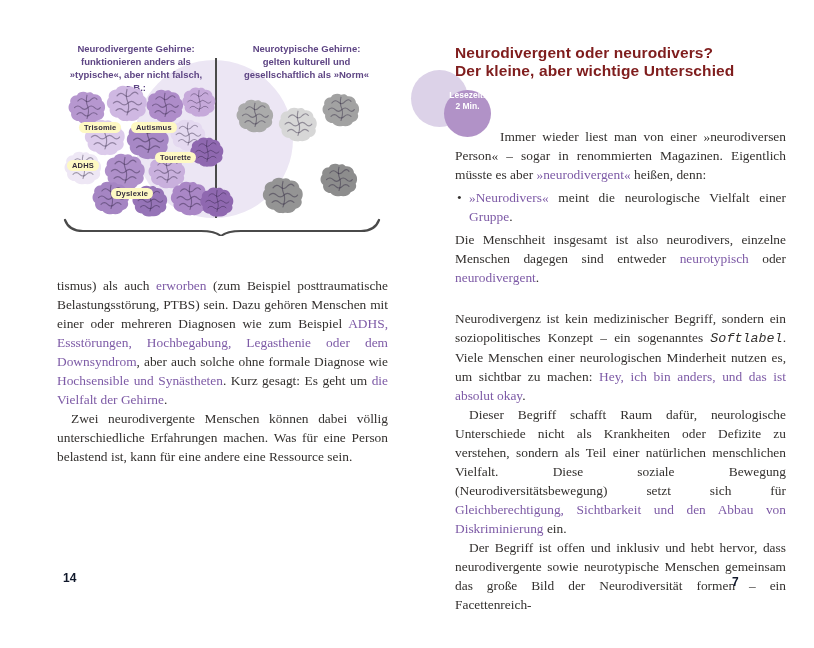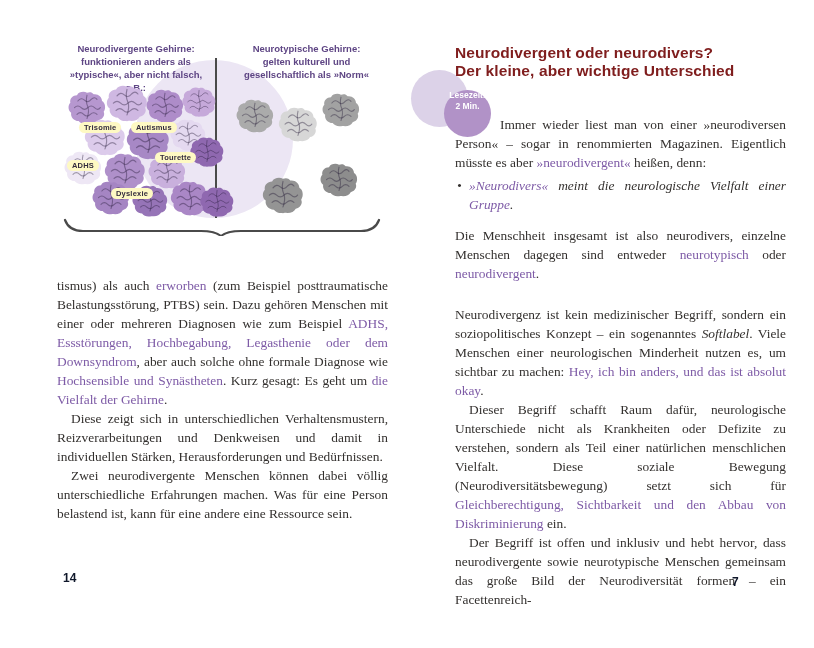--- a/index.html
+++ b/index.html
@@ -29,35 +29,35 @@
   .dg-caption { position:absolute; left:0; top:198px; width:331px; text-align:center;
                 font:700 9.8px/16px "Liberation Sans",sans-serif; color:#5e4584;
                 white-space:pre-line; }
 
   
   .body-copy { font:13.4px/19px "Liberation Serif",serif; color:#33302e;
                text-align:justify; hyphens:auto; }
   #pageL .body-copy { position:absolute; left:0; top:236px; width:331px; }
   .body-copy p.ind { text-indent:14px; }
   .pl { color:#7d5aa6; }
-  .it { font-style:italic; }
+  .it { font-style:italic;font-family:Liberation Mono, monospace; }
 
   
   .r-head { position:relative; z-index:2; margin-top:4px;
             font:700 15.5px/17.5px "Liberation Sans",sans-serif; color:#7f1d1d;
             white-space:pre-line; letter-spacing:.1px; }
   .deco-circle { position:absolute; left:-44px; top:30px; width:57px; height:57px;
                  border-radius:50%; background:#dcd2e8; z-index:1; }
   .badge { position:absolute; left:-11px; top:50px; width:47px; height:47px;
            border-radius:50%; background:#b192c7; z-index:3;
            display:flex; align-items:flex-start; justify-content:center; }
   .badge-text { font:700 8.5px/10.5px "Liberation Sans",sans-serif; color:#ffffff;
                 text-align:center; white-space:pre-line; }
-  #p1 { margin-top:36px; text-indent:45px; }
-  ul.bullets { list-style:none; margin:4px 0 12px 1px; padding:0;font-style:italic; }
+  #p1 { margin-top:48px; text-indent:45px; }
+  ul.bullets { list-style:none; margin:4px 0 4px 1px; padding:0; }
   ul.bullets li { position:relative; padding-left:13px; }
   ul.bullets li::before { content:"\2022"; position:absolute; left:1px; color:#33302e; }
   #p2 { margin-top:3px; }
   .r-sub { margin-top:22px; font:700 12.8px/17px "Liberation Sans",sans-serif; color:#7b429b; }
   #p3 { margin-top:2px; }
   #p4, #p5 { text-indent:14px; }
 
   .page-num { position:absolute; font:700 12px "Liberation Sans",sans-serif; color:#0f172a;text-align:center; }
   #pn14 { left:63px; top:571px; }
   #pn15 { left:732px; top:575px; }
@@ -125,21 +125,20 @@
       <span class="pill" style="left:54px; top:148px">Dyslexie</span>
 
       <svg class="brace-svg" viewBox="0 0 322 18">
         <path d="M4 2 Q8 13 22 13 L140 13 Q154 13 160 18 Q166 13 180 13 L300 13 Q314 13 318 2" fill="none" stroke="#4a4a4a" stroke-width="2.2" stroke-linecap="round"></path>
       </svg>
 
     </div>
 
     <div class="body-copy">
       <p><span>tismus) als auch </span><span class="pl">erworben</span><span> (zum Beispiel posttraumatische Belastungsstörung, PTBS) sein. Dazu gehören Menschen mit einer oder mehreren Diagnosen wie zum Beispiel </span><span class="pl">ADHS, Essstörungen, Hochbegabung, Legasthenie oder dem Downsyndrom</span><span>, aber auch solche ohne formale Diagnose wie </span><span class="pl">Hochsensible und Synästheten</span><span>. Kurz gesagt: Es geht um </span><span class="pl">die Vielfalt der Gehirne</span><span>.</span></p>
-      <p class="ind"><span>Diese zeigt sich in unterschiedlichen Verhaltensmustern, Reizverarbeitungen und Denkweisen und damit in individuellen Stärken, Herausforderungen und Bedürfnissen.</span></p>
       <p class="ind"><span>Zwei neurodivergente Menschen können dabei völlig unterschiedliche Erfahrungen machen. Was für eine Person belastend ist, kann für eine andere eine Ressource sein.</span></p>
     </div>
   </div>
 
   <div class="page" id="pageR">
     <div class="deco-circle"></div>
     <div class="badge">
       <span class="badge-text">Lesezeit:
 2 Min.</span>
     </div>

